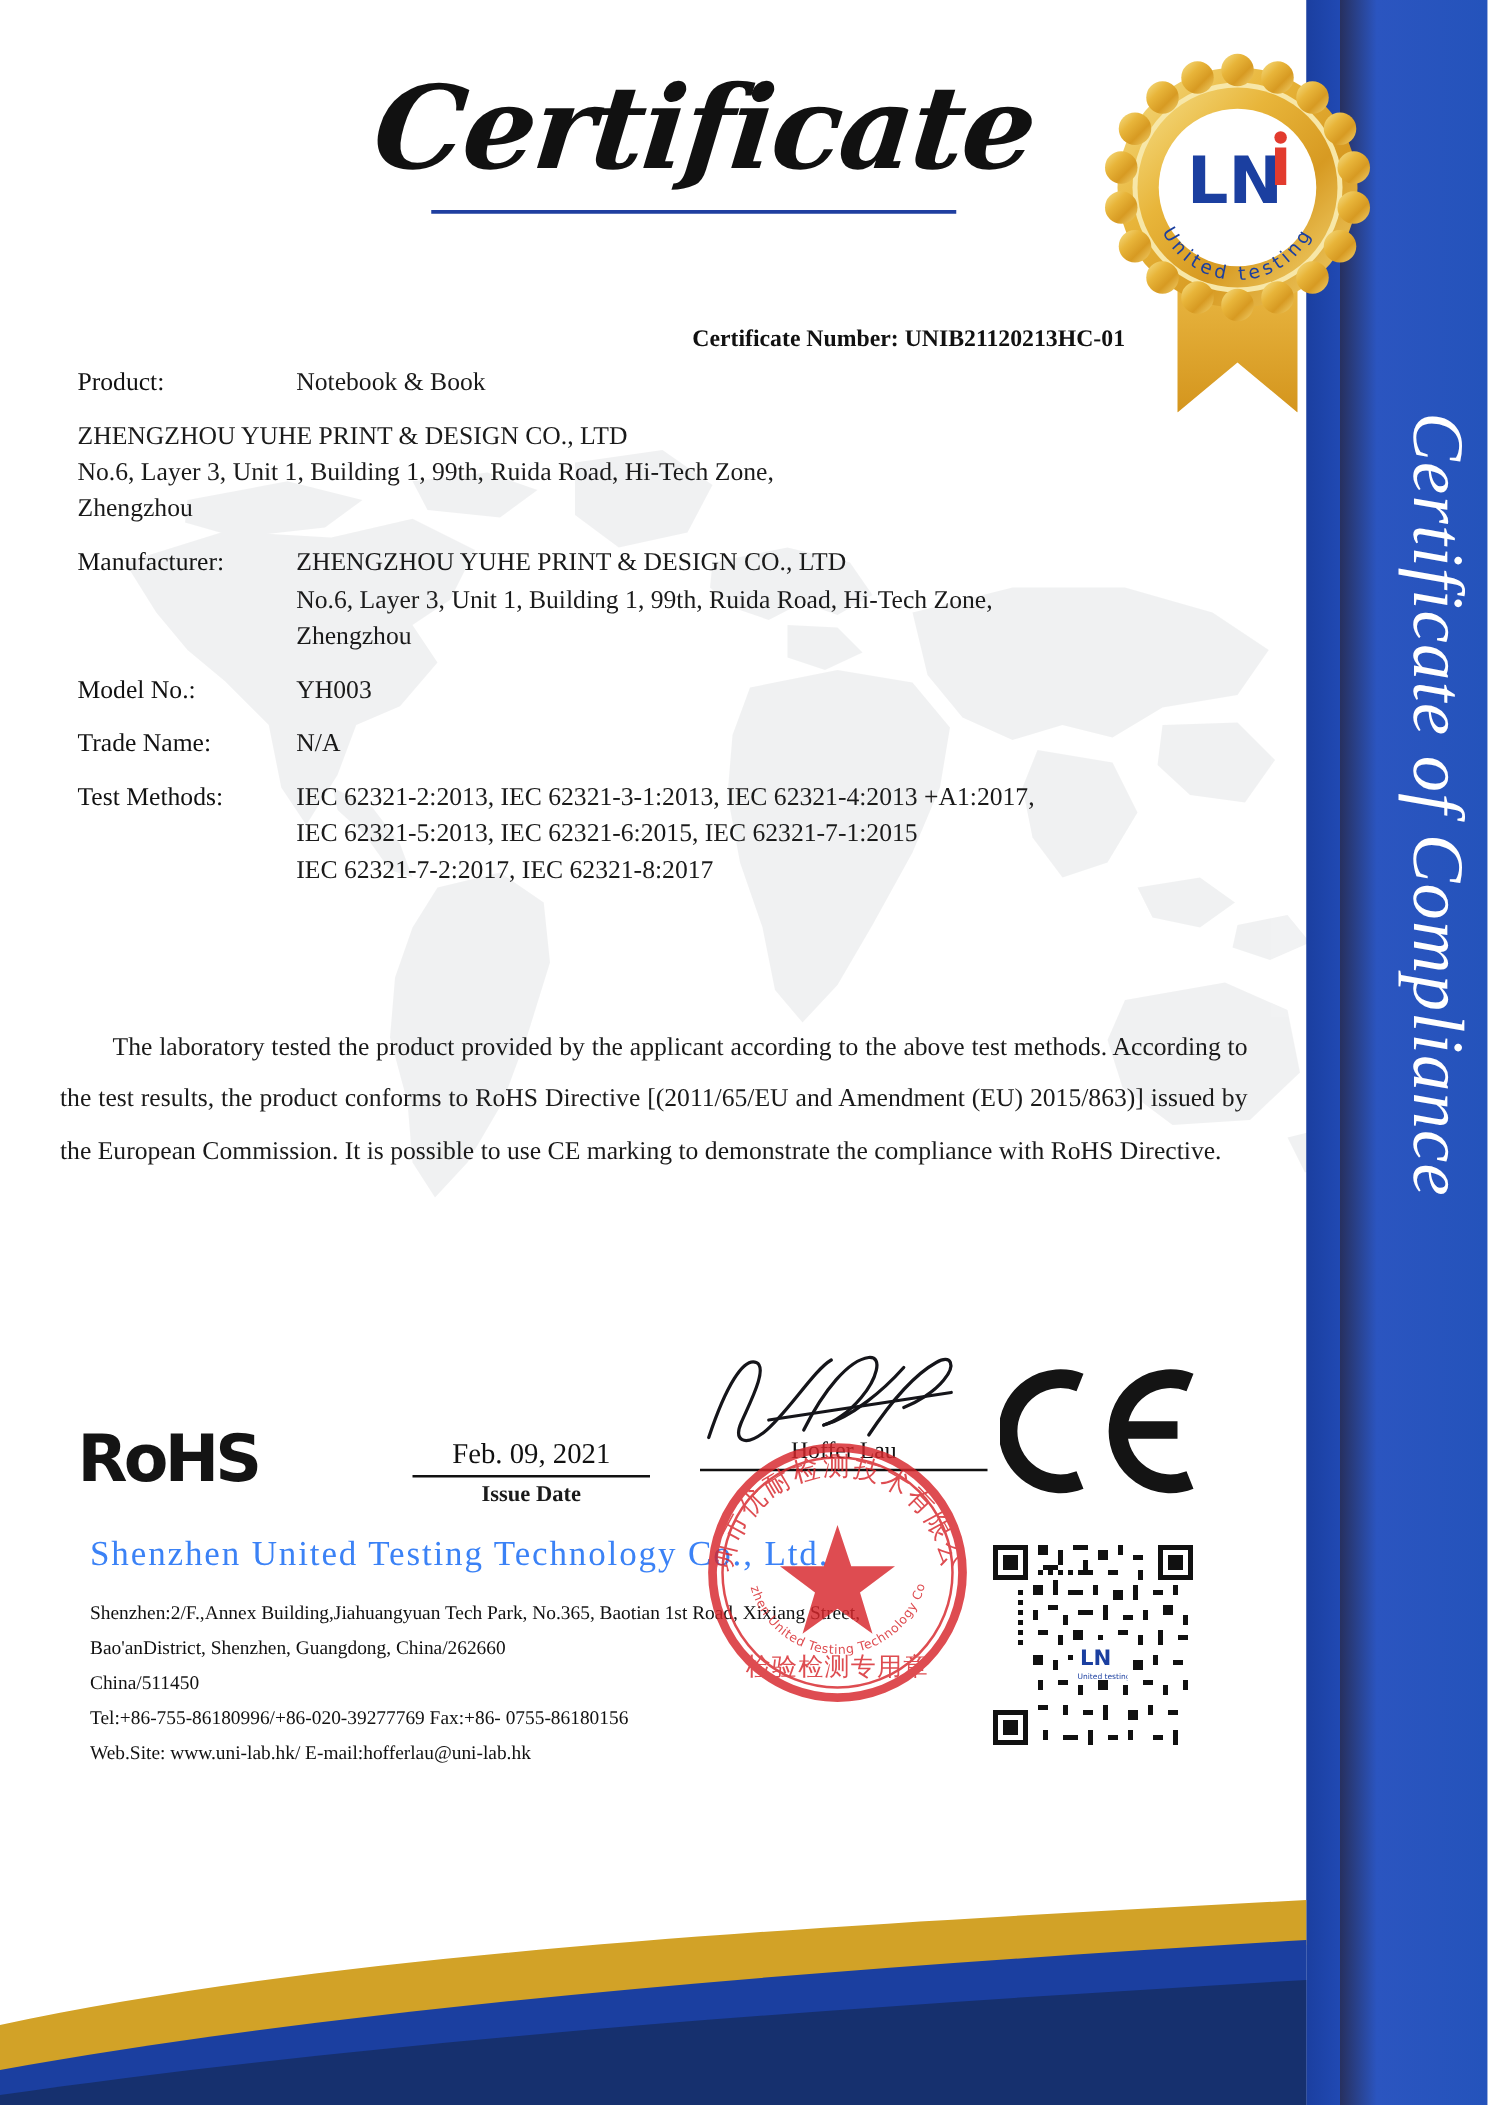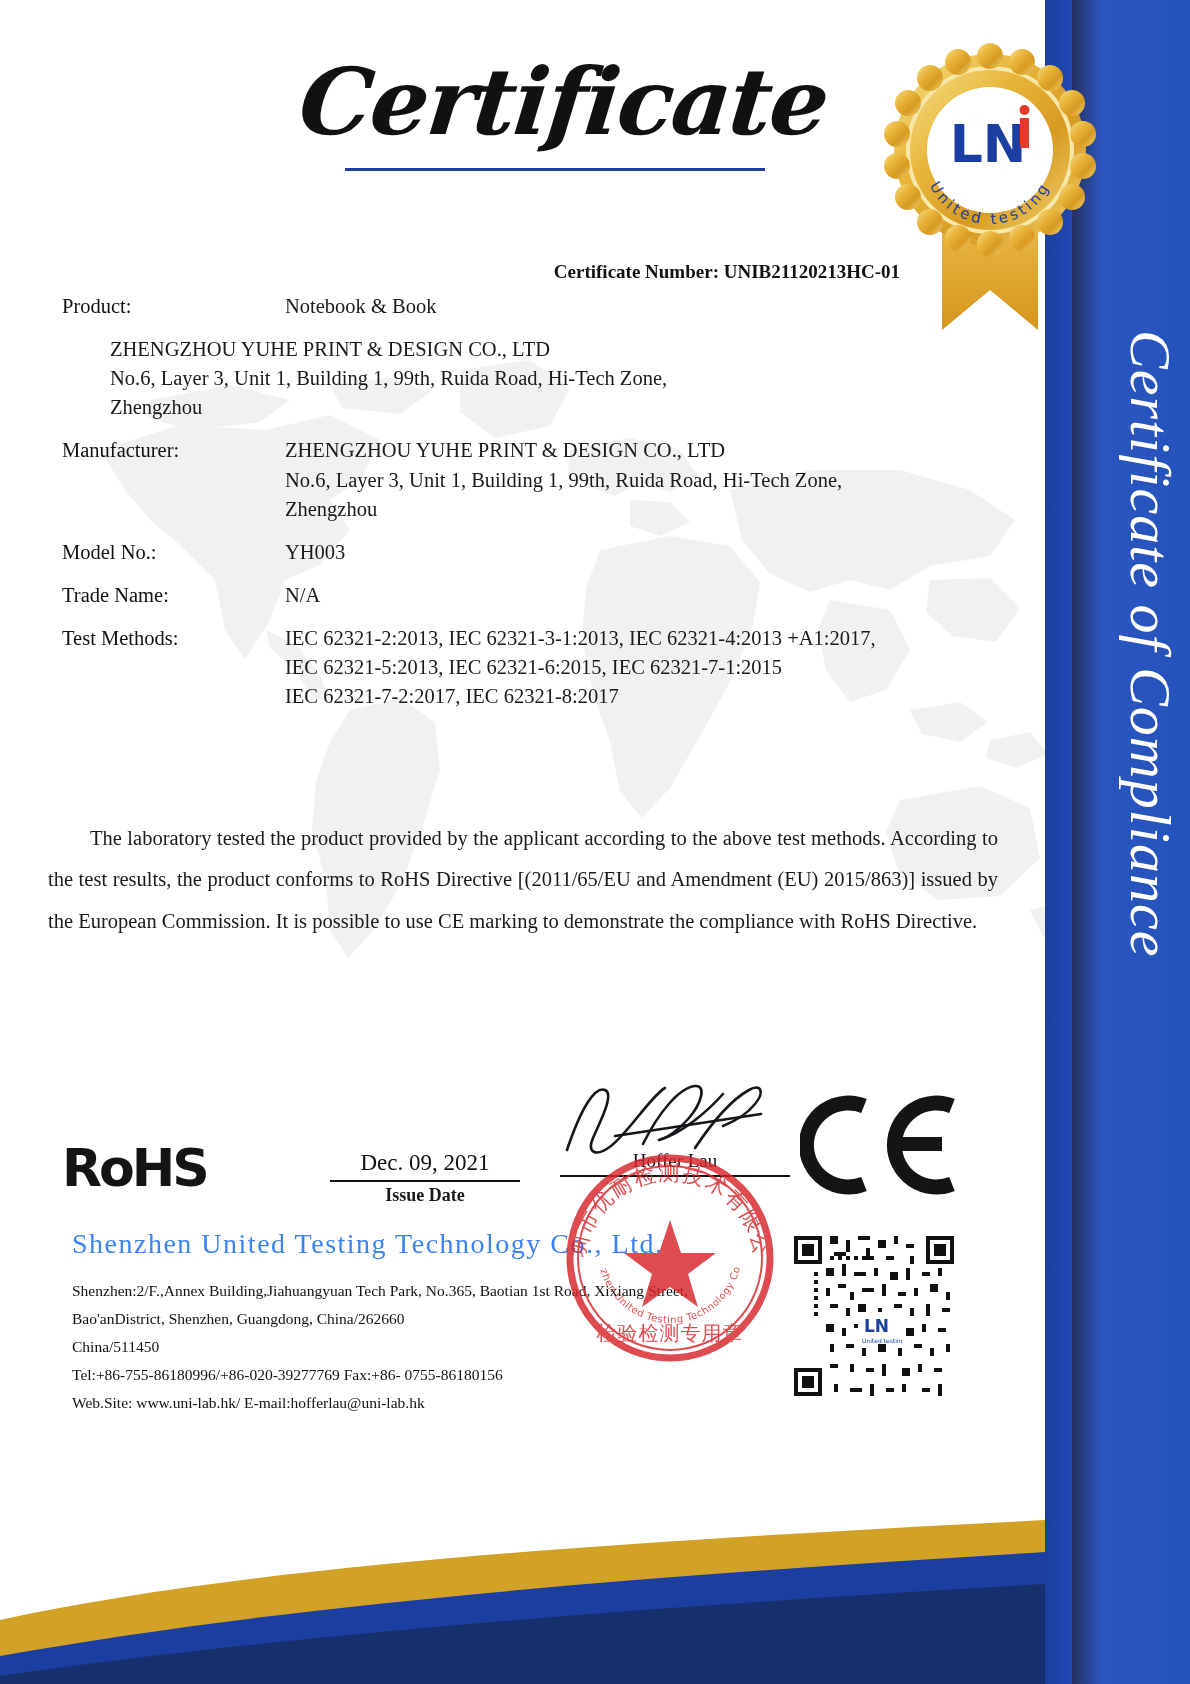--- a/index.html
+++ b/index.html
@@ -127,21 +127,20 @@
     display: flex;
     margin-bottom: 14px;
   }
   .info-label {
     width: 175px;
     flex: 0 0 175px;
     color: #111;
   }
   .info-value {
     flex: 1;
-    margin-left: 48px;
   }
   .info-value div { white-space: pre-wrap; }
 
   
   .body-text {
     position: absolute;
     left: 48px;
     top: 818px;
     width: 950px;
     font-size: 20.5px;
@@ -414,21 +413,21 @@
 
 </div>
 
 <div class="body-text">
   <p>The laboratory tested the product provided by the applicant according to the above test methods. According to the test results, the product conforms to RoHS Directive [(2011/65/EU and Amendment (EU) 2015/863)] issued by the European Commission. It is possible to use CE marking to demonstrate the compliance with RoHS Directive.</p>
 </div>
 
 <div class="rohs">RoHS</div>
 
 <div class="issue-block">
-  <div class="issue-date">Dec. 09, 2021</div>
+  <div class="issue-date">Feb. 09, 2021</div>
   <div class="issue-rule"></div>
   <div class="issue-label">Issue Date</div>
 </div>
 
 <svg class="signature-svg" viewBox="0 0 230 90">
   <g fill="none" stroke="#15151a" stroke-width="2.6" stroke-linecap="round">
     <path d="M12,72 C26,30 40,8 50,12 C60,16 44,46 38,60 C32,74 40,80 56,68 C74,54 96,18 110,10"></path>
     <path d="M88,66 C104,34 124,10 140,8 C152,7 146,26 134,40 C124,52 112,60 104,62"></path>
     <path d="M104,62 C126,56 152,34 168,16"></path>
     <path d="M140,70 C156,46 176,22 194,12 C206,5 210,14 200,26 C192,36 178,44 168,48"></path>

